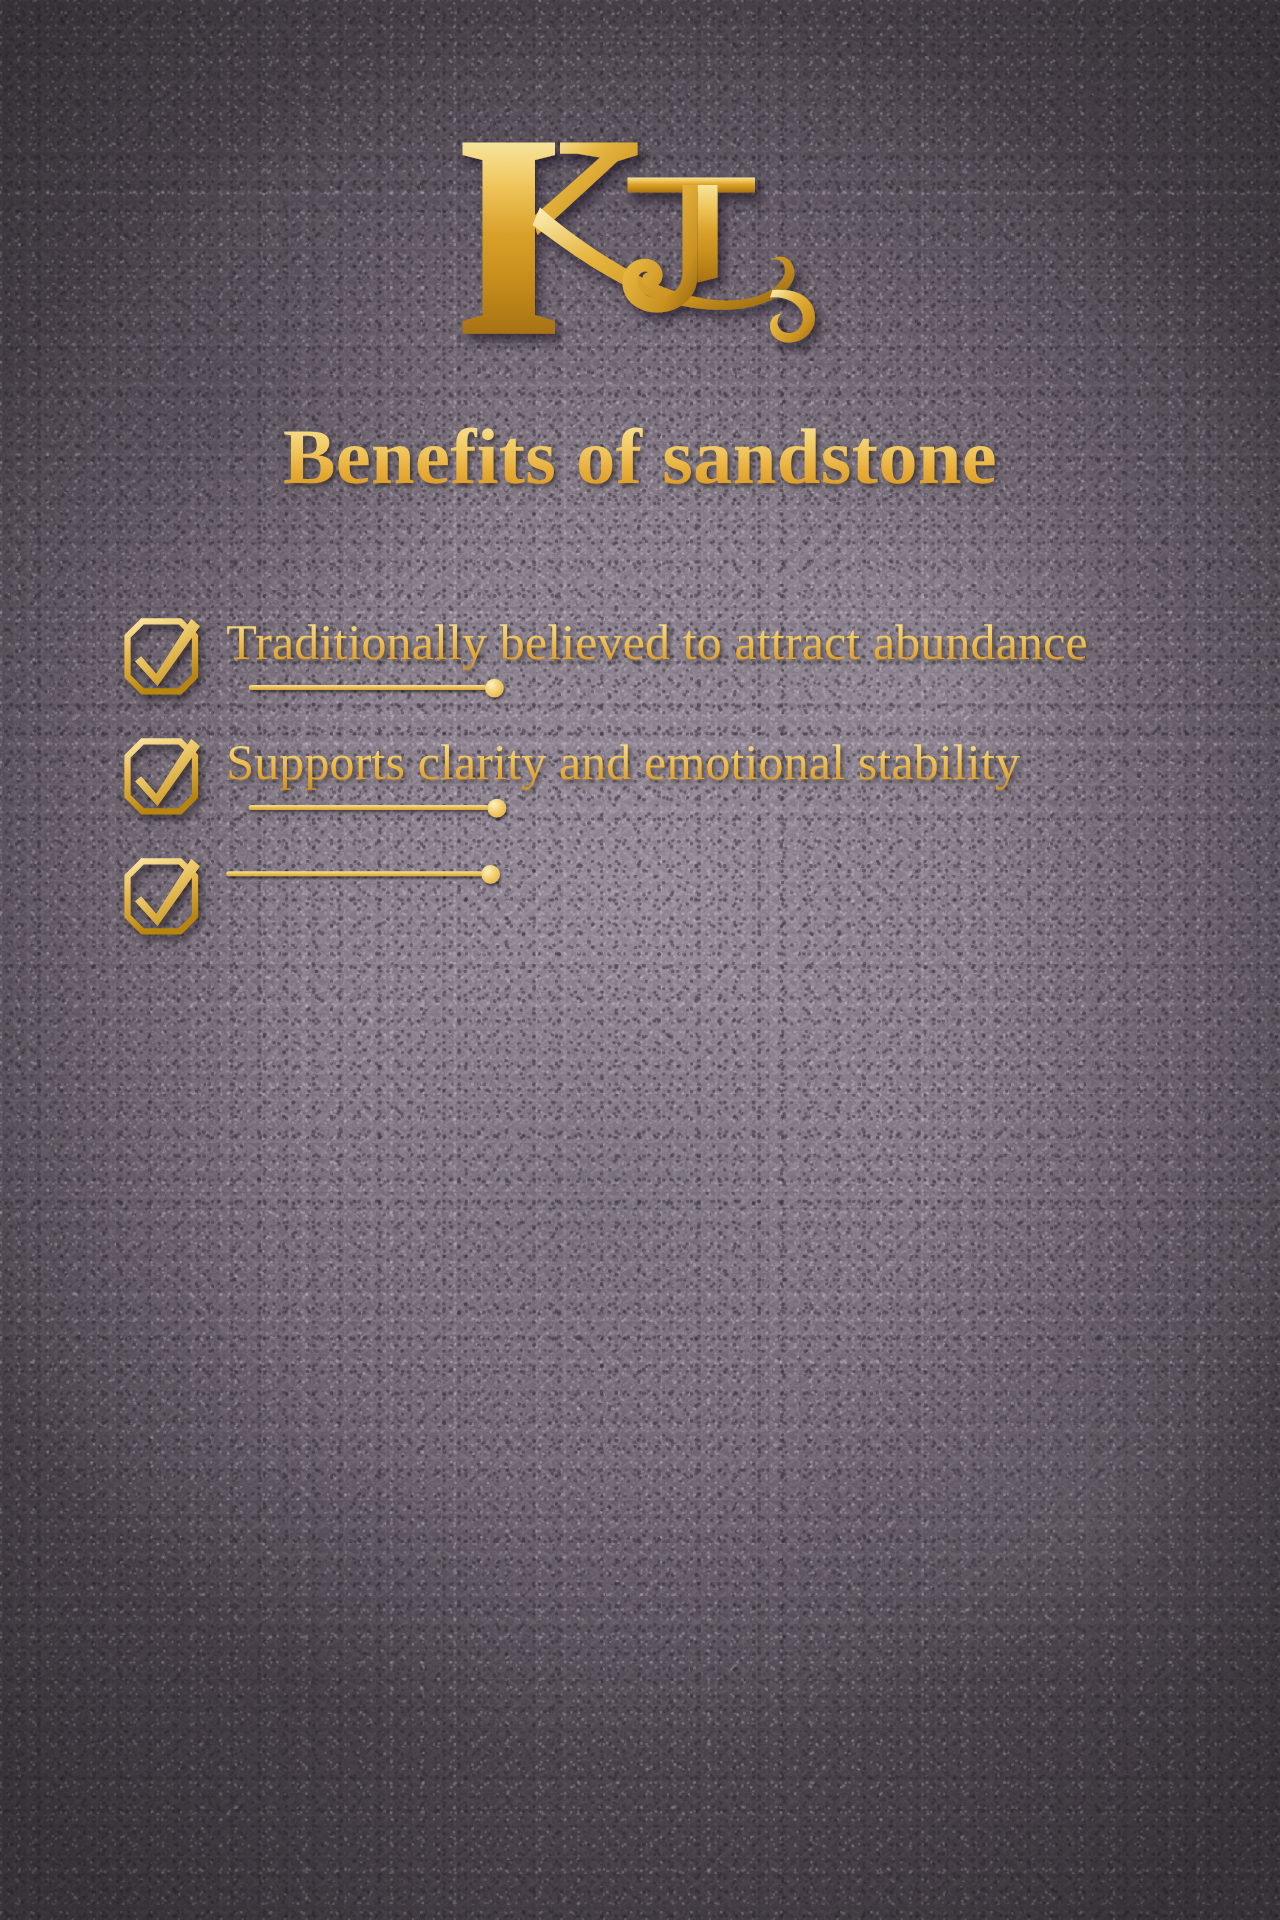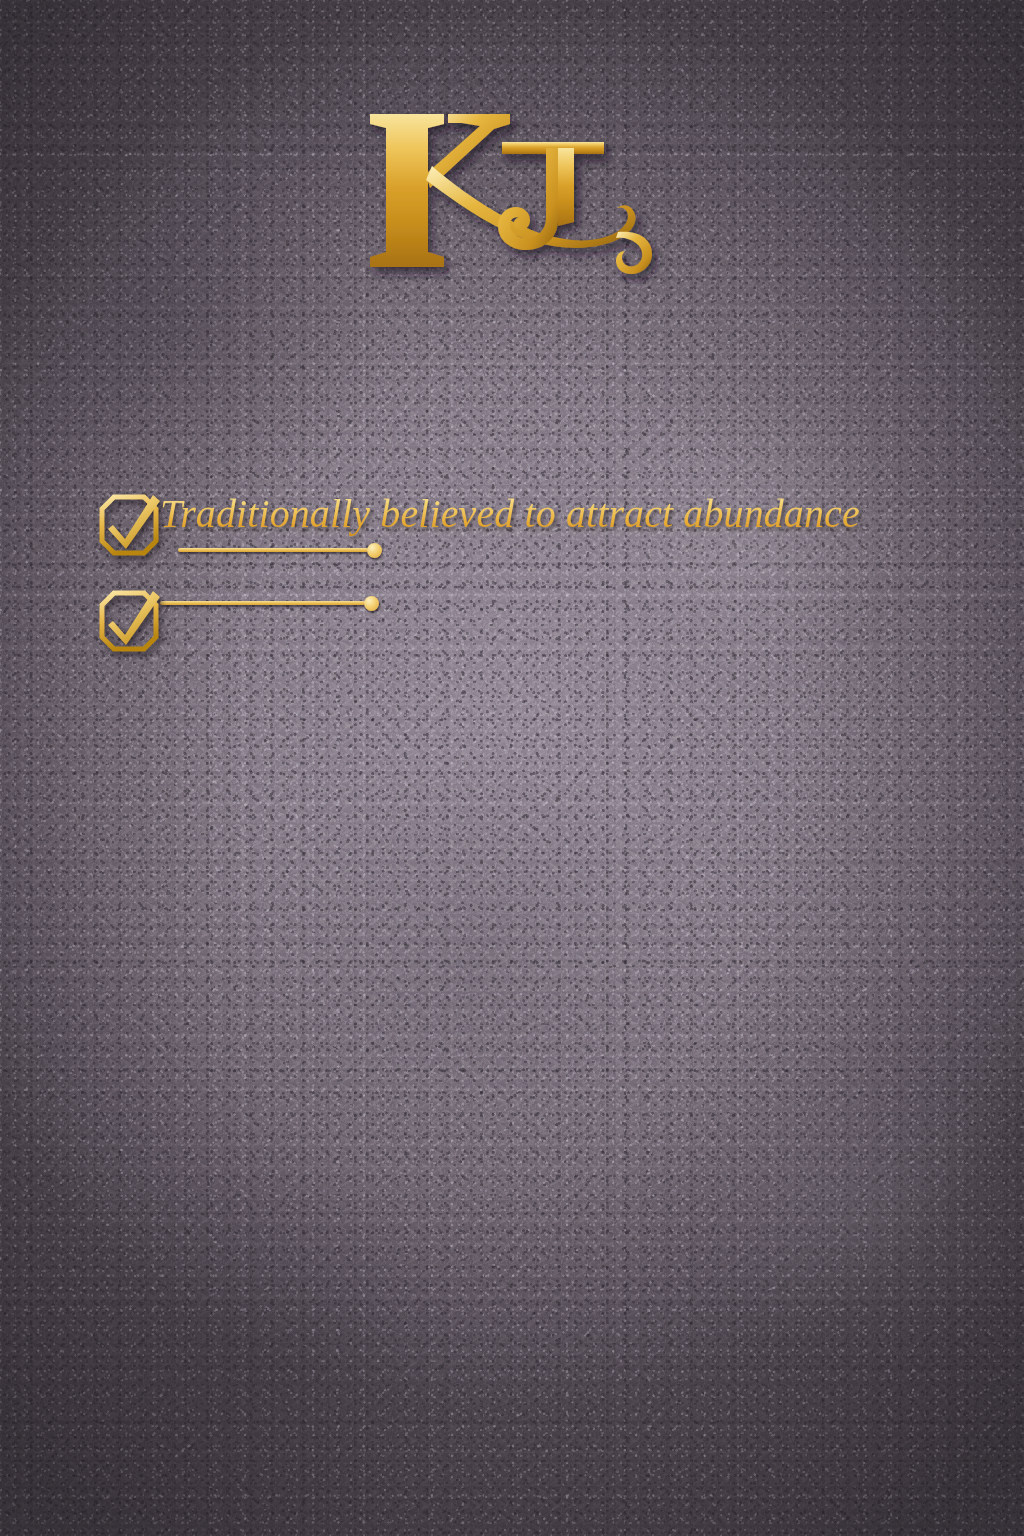--- a/index.html
+++ b/index.html
@@ -123,22 +123,22 @@
     margin-bottom:18px;
   }
   .check-icon{
     flex:0 0 auto;
     width:62px; height:66px;
     margin-top:6px;
     filter:drop-shadow(3px 4px 3px rgba(22,16,24,.62));
   }
   .benefit-body{
     flex:1 1 auto;
+    padding-left:21px;
     min-width:0;
-    font-style:italic;
   }
   .benefit-text{
     font-size:40px;
     font-weight:400;
     line-height:1.42;
     letter-spacing:0.1px;
   }
   .benefit-text.wide{ display:block; }
 
   
@@ -231,20 +231,21 @@
 
         <path d="M266 128 C288 126 300 136 300 150 C300 162 290 170 279 170
                  C270 170 264 164 264 157 C264 151 268 147 273 147
                  C270 150 269 154 271 158 C274 163 281 164 286 160
                  C292 155 292 145 284 139 C279 135 272 133 264 134 Z" fill="url(#goldLogo2)"></path>
       </g>
     </svg>
 
   </div>
 
+  <h1 id="title" class="gold">Benefits of sandstone</h1>
 
   <div id="benefits">
 
     <div class="benefit b1">
       <svg class="check-icon" viewBox="0 0 62 66">
         <defs>
           <linearGradient id="cbEdge1" x1="0" y1="0" x2="0.3" y2="1">
             <stop offset="0%" stop-color="#fbe7a6"></stop>
               <stop offset="45%" stop-color="#e8b84a"></stop>
               <stop offset="100%" stop-color="#b8860f"></stop>
@@ -259,20 +260,32 @@
         <path d="M15 33 L27 47 L55 3 L62 9 L28 57 L10 37 Z" fill="url(#cbTick1)"></path>
       </svg>
       <div class="benefit-body">
         <span class="benefit-text gold">Traditionally believed to attract abundance</span><span class="connector">
             <span class="rule"></span>
             <span class="knob"></span>
           </span>
       </div>
     </div>
 
+    <div class="benefit b2">
+      <svg class="check-icon" viewBox="0 0 62 66">
+        <path d="M16 5 L46 5 L58 17 L58 49 L46 61 L16 61 L4 49 L4 17 Z" fill="none" stroke="url(#cbEdge1)" stroke-width="5"></path>
+        <path d="M15 33 L27 47 L55 3 L62 9 L28 57 L10 37 Z" fill="url(#cbTick1)"></path>
+      </svg>
+      <div class="benefit-body">
+        <span class="benefit-text gold">Supports clarity and emotional stability</span><span class="connector">
+            <span class="rule"></span>
+            <span class="knob"></span>
+          </span>
+      </div>
+    </div>
 
 
     <div class="benefit b4">
       <svg class="check-icon" viewBox="0 0 62 66">
         <path d="M16 5 L46 5 L58 17 L58 49 L46 61 L16 61 L4 49 L4 17 Z" fill="none" stroke="url(#cbEdge1)" stroke-width="5"></path>
         <path d="M15 33 L27 47 L55 3 L62 9 L28 57 L10 37 Z" fill="url(#cbTick1)"></path>
       </svg>
       <div class="benefit-body">
         <span class="connector block">
             <span class="rule"></span>

